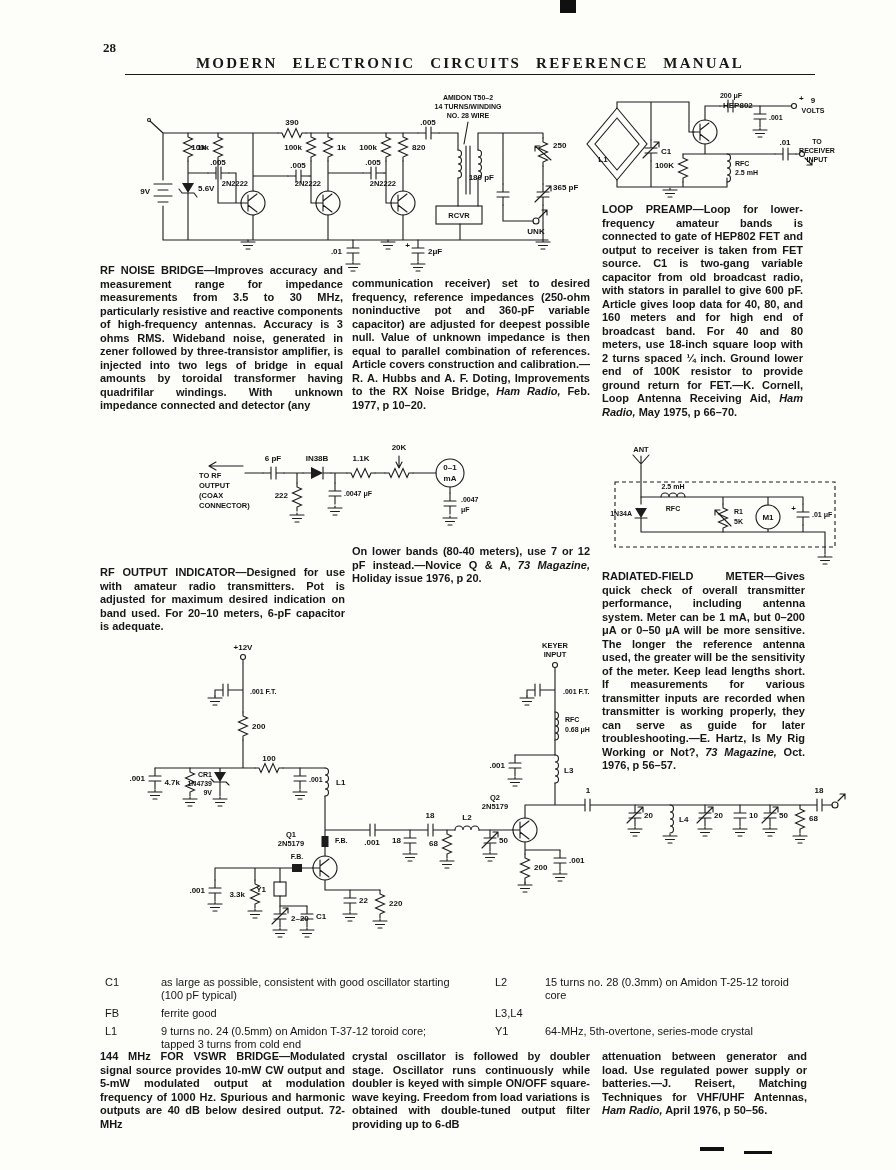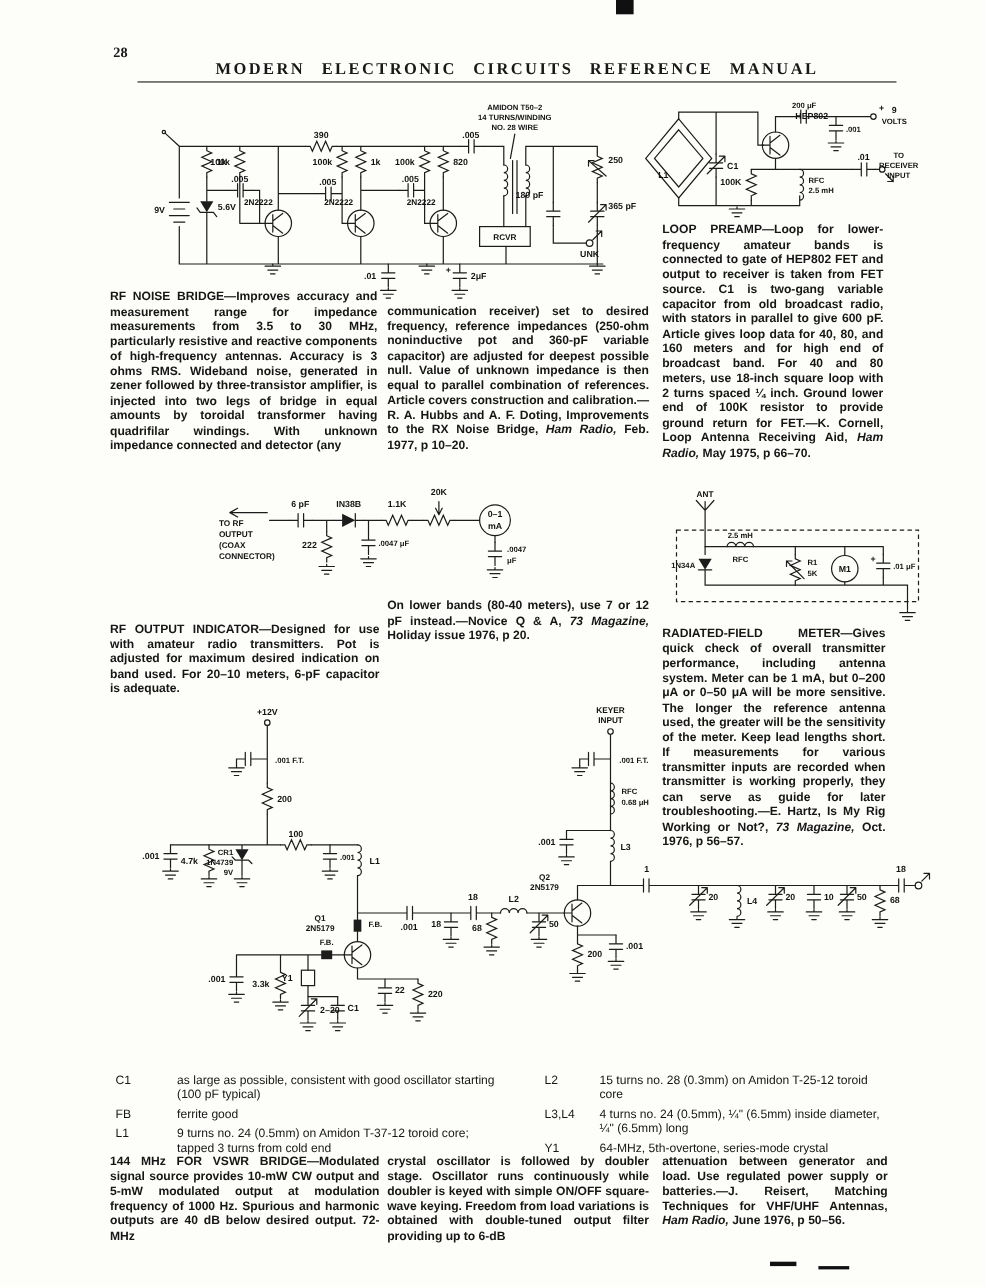--- a/index.html
+++ b/index.html
@@ -413,29 +413,28 @@
     <span class="pdesc">9 turns no. 24 (0.5mm) on Amidon T-37-12 toroid core; tapped 3 turns from cold end</span>
   </div>
 </div>
 <div class="abs parts" style="left:495px;top:976px;width:312px;">
   <div class="prow">
     <span class="pref2">L2</span>
     <span class="pdesc">15 turns no. 28 (0.3mm) on Amidon T-25-12 toroid core</span>
   </div>
   <div class="prow">
     <span class="pref2">L3,L4</span>
-    <span class="pdesc">4 turns no. 24 (0.5mm), ¼" (6.5mm) inside diameter, ¼" (6.5mm) long</span>
   </div>
   <div class="prow">
     <span class="pref2">Y1</span>
     <span class="pdesc">64-MHz, 5th-overtone, series-mode crystal</span>
   </div>
 </div>
 
 <div class="abs cap" style="left:100px;top:1050px;width:245px;">
   <span>144 MHz FOR VSWR BRIDGE—Modulated signal source provides 10-mW CW output and 5-mW modulated output at modulation frequency of 1000 Hz. Spurious and harmonic outputs are 40 dB below desired output. 72-MHz</span>
 </div>
 <div class="abs cap" style="left:352px;top:1050px;width:238px;">
   <span>crystal oscillator is followed by doubler stage. Oscillator runs continuously while doubler is keyed with simple ON/OFF square-wave keying. Freedom from load variations is obtained with double-tuned output filter providing up to 6-dB</span>
 </div>
 <div class="abs cap" style="left:602px;top:1050px;width:205px;">
-  <span>attenuation between generator and load. Use regulated power supply or batteries.—J. Reisert, Matching Techniques for VHF/UHF Antennas, </span><span class="it">Ham Radio,</span><span> June 1976, p 50–56.</span>
+  <span>attenuation between generator and load. Use regulated power supply or batteries.—J. Reisert, Matching Techniques for VHF/UHF Antennas, </span><span class="it">Ham Radio,</span><span> April 1976, p 50–56.</span>
 </div>
 
 </body></html>

